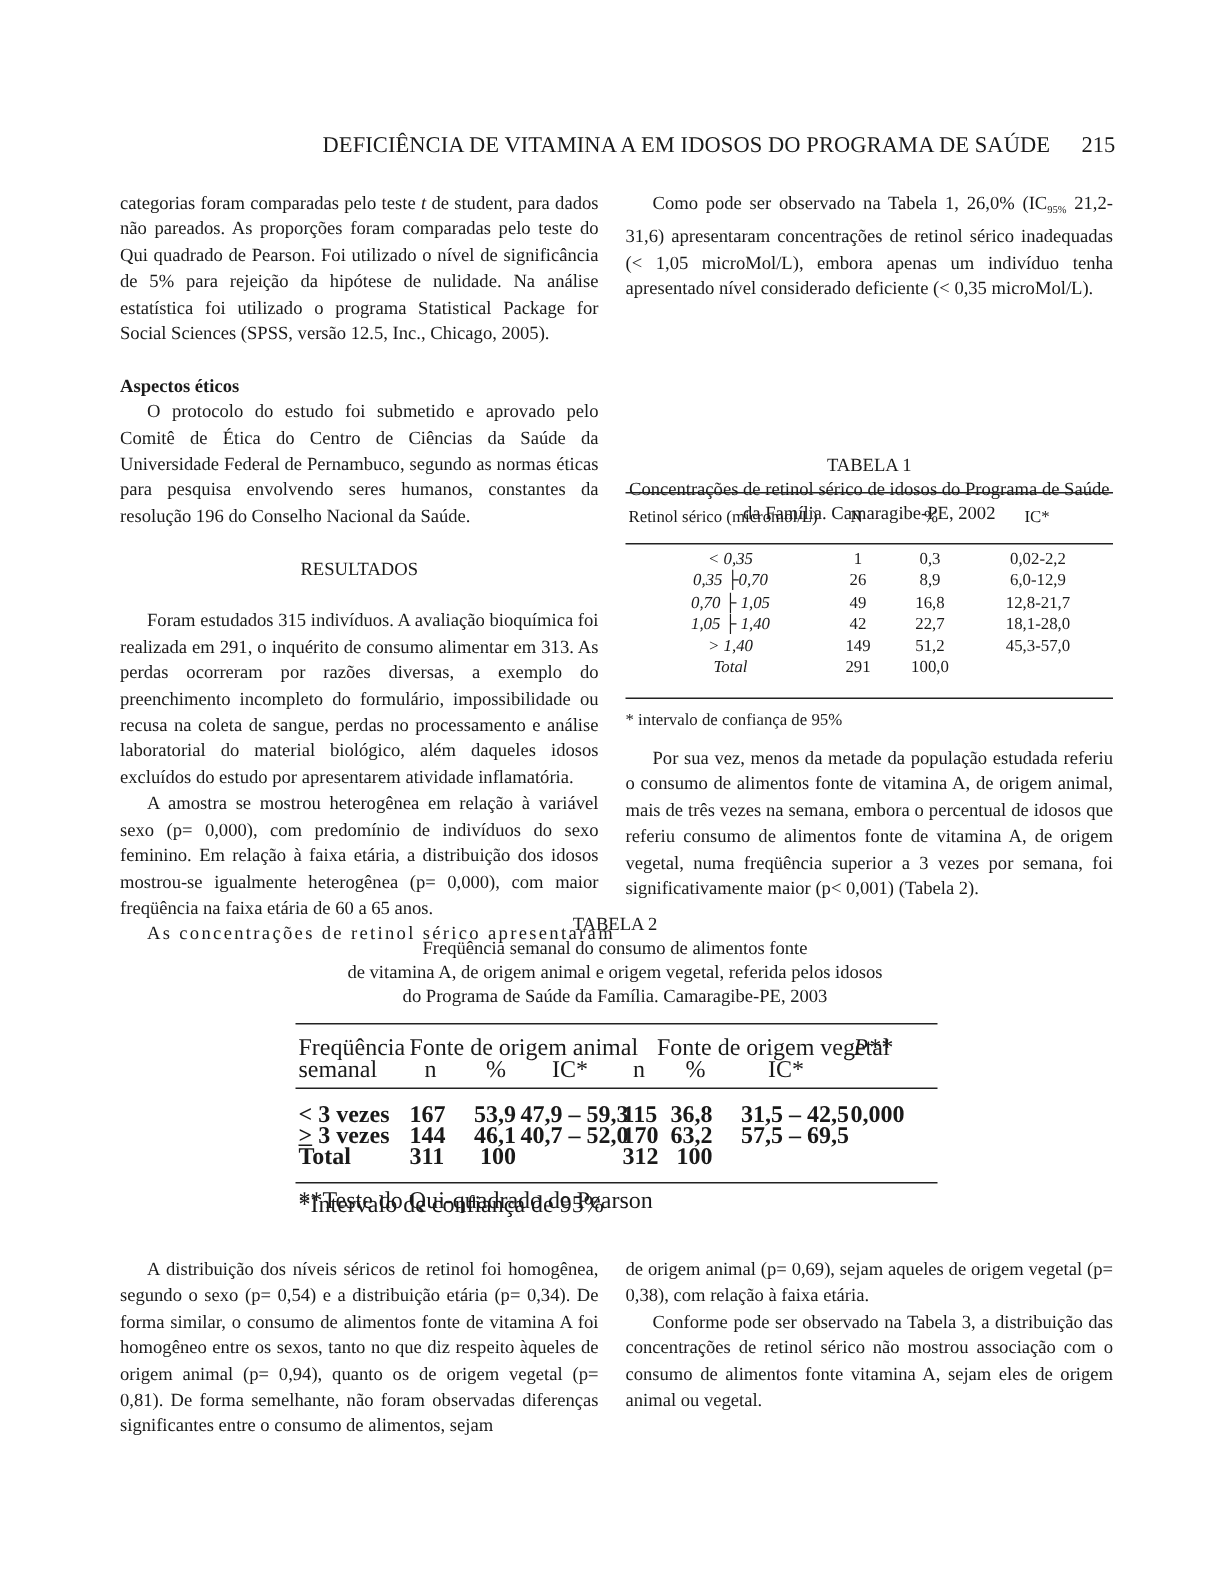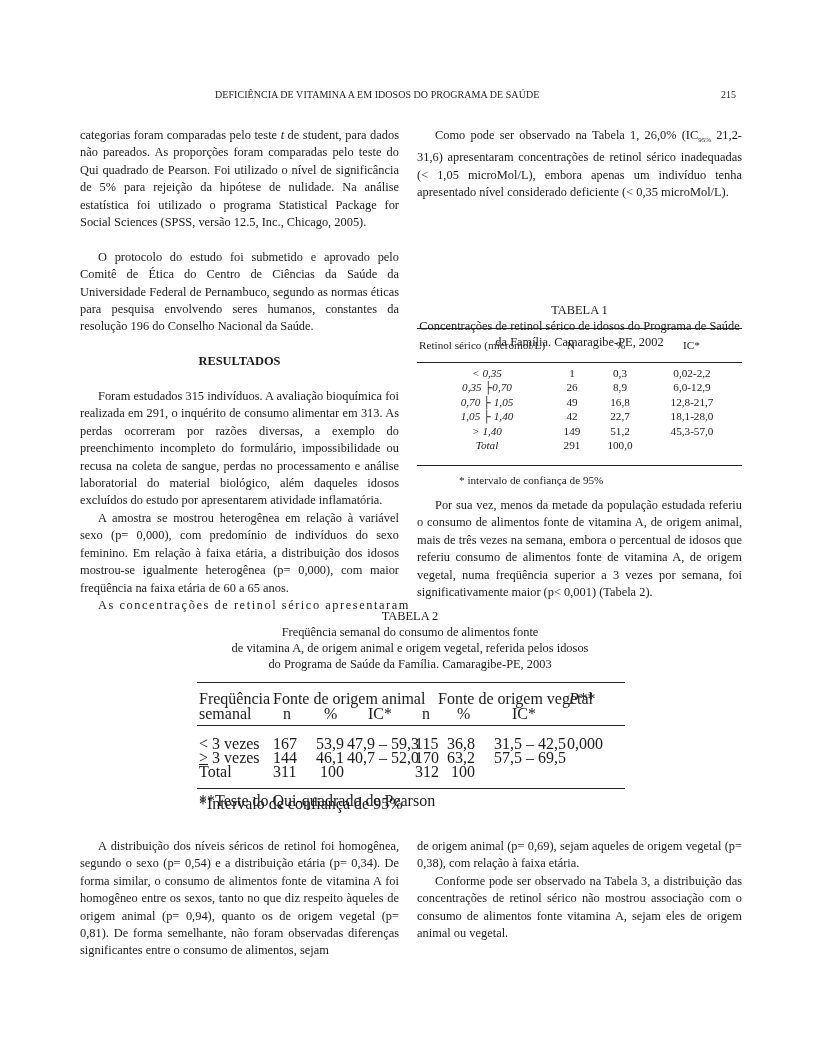--- a/index.html
+++ b/index.html
@@ -1,70 +1,71 @@
 <!DOCTYPE html>
 <html><head>
 <meta charset="utf-8">
 <style>
   html, body { margin: 0; padding: 0; background: #ffffff; }
   body { width: 816px; height: 1056px; position: relative; overflow: hidden;
          font-family: "Liberation Serif", "DejaVu Serif", serif; color: #1a1a1a; }
-  .header { position: absolute; top: 89px; left: 0; width: 816px; height: 16px; font-size: 10px; }
+  .header { position: absolute; top: 89px; left: 0; width: 816px; height: 16px; font-size: 15px; }
   .header .title { position: absolute; left: 215px; top: 0; letter-spacing: 0.05px; }
   .header .pageno { position: absolute; left: 721px; top: 0; }
   .col { position: absolute; font-size: 12.4px; line-height: 17.4px; text-align: justify; }
   .col p { margin: 0; }
   .indent { text-indent: 18px; }
   .left-top { left: 80px; top: 127px; width: 319px; }
   .right-top { left: 417px; top: 127px; width: 325px; }
   .left-bottom { left: 80px; top: 838px; width: 319px; }
   .right-bottom { left: 417px; top: 838px; width: 325px; }
   .subhead { font-weight: bold; margin-top: 0; }
-  .section { text-align: center; font-weight: bold; margin: 0; }
+  .section { text-align: center; font-weight: normal; margin: 0; }
   .sub95 { font-size: 7px; vertical-align: -3px; }
   .gap { height: 17.4px; }
   .spaced { letter-spacing: 1.55px; }
 
   
   .t1-caption { position: absolute; left: 417px; top: 302px; width: 325px; text-align: center; font-size: 12.4px; line-height: 16px; }
   .t1 { position: absolute; left: 417px; top: 328px; width: 325px; font-size: 11.2px; }
   .t1 .rule { border-top: 1.2px solid #222; }
   .t1 .hdr { position: relative; height: 33px; }
   .t1 .hdr span { position: absolute; top: 10px; }
   .t1 .body { position: relative; height: 98px; padding-top: 4px; }
   .t1 .row { position: relative; height: 14.4px; }
   .t1 .row span { position: absolute; text-align: center; }
   .t1 .c1 { left: 0; width: 140px; font-style: italic; }
   .t1 .c2 { left: 135px; width: 40px; }
   .t1 .c3 { left: 183px; width: 40px; }
   .t1 .c4 { left: 240px; width: 70px; }
-  .t1 .foot { font-size: 11.2px; padding-top: 8px; margin-left: 42px; }
+  .t1 .foot { font-size: 11.2px; padding-top: 8px; }
 
   
   .t2-caption { position: absolute; left: 190px; top: 608px; width: 440px; text-align: center; font-size: 12.4px; line-height: 16px; }
   .t2 { position: absolute; left: 197px; top: 682px; width: 428px; font-size: 16px; }
   .t2 .rule { border-top: 1.2px solid #222; }
   .t2 .hdr { position: relative; height: 42px; }
-  .t2 .body { position: relative; height: 62px; }
+  .t2 .body { position: relative; height: 62px; font-weight: bold; }
   .t2 .cell { position: absolute; white-space: nowrap; }
   .t2 .foot { position: relative; height: 40px; }
   .ital { font-style: italic; }
   .ul { text-decoration: underline; }
 </style>
 </head>
 <body>
 
 <div class="header">
   <span class="title">DEFICIÊNCIA DE VITAMINA A EM IDOSOS DO PROGRAMA DE SAÚDE</span>
   <span class="pageno">215</span>
 </div>
 
 <div class="col left-top">
   <p><span>categorias foram comparadas pelo teste </span><i>t</i><span> de student, para dados não pareados. As proporções foram comparadas pelo teste do Qui quadrado de Pearson. Foi utilizado o nível de significância de 5% para rejeição da hipótese de nulidade. Na análise estatística foi utilizado o programa Statistical Package for Social Sciences (SPSS, versão 12.5, Inc., Chicago, 2005).</span></p>
   <div class="gap"></div>
+  <p class="subhead">Aspectos éticos</p>
   <p class="indent">O protocolo do estudo foi submetido e aprovado pelo Comitê de Ética do Centro de Ciências da Saúde da Universidade Federal de Pernambuco, segundo as normas éticas para pesquisa envolvendo seres humanos, constantes da resolução 196 do Conselho Nacional da Saúde.</p>
   <div class="gap"></div>
   <p class="section">RESULTADOS</p>
   <div class="gap"></div>
   <p class="indent">Foram estudados 315 indivíduos. A avaliação bioquímica foi realizada em 291, o inquérito de consumo alimentar em 313. As perdas ocorreram por razões diversas, a exemplo do preenchimento incompleto do formulário, impossibilidade ou recusa na coleta de sangue, perdas no processamento e análise laboratorial do material biológico, além daqueles idosos excluídos do estudo por apresentarem atividade inflamatória.</p>
   <p class="indent">A amostra se mostrou heterogênea em relação à variável sexo (p= 0,000), com predomínio de indivíduos do sexo feminino. Em relação à faixa etária, a distribuição dos idosos mostrou-se igualmente heterogênea (p= 0,000), com maior freqüência na faixa etária de 60 a 65 anos.</p>
   <p class="indent spaced" style="text-align:left; white-space:nowrap;">As concentrações de retinol sérico apresentaram</p>
 </div>
 
 <div class="col right-top">

